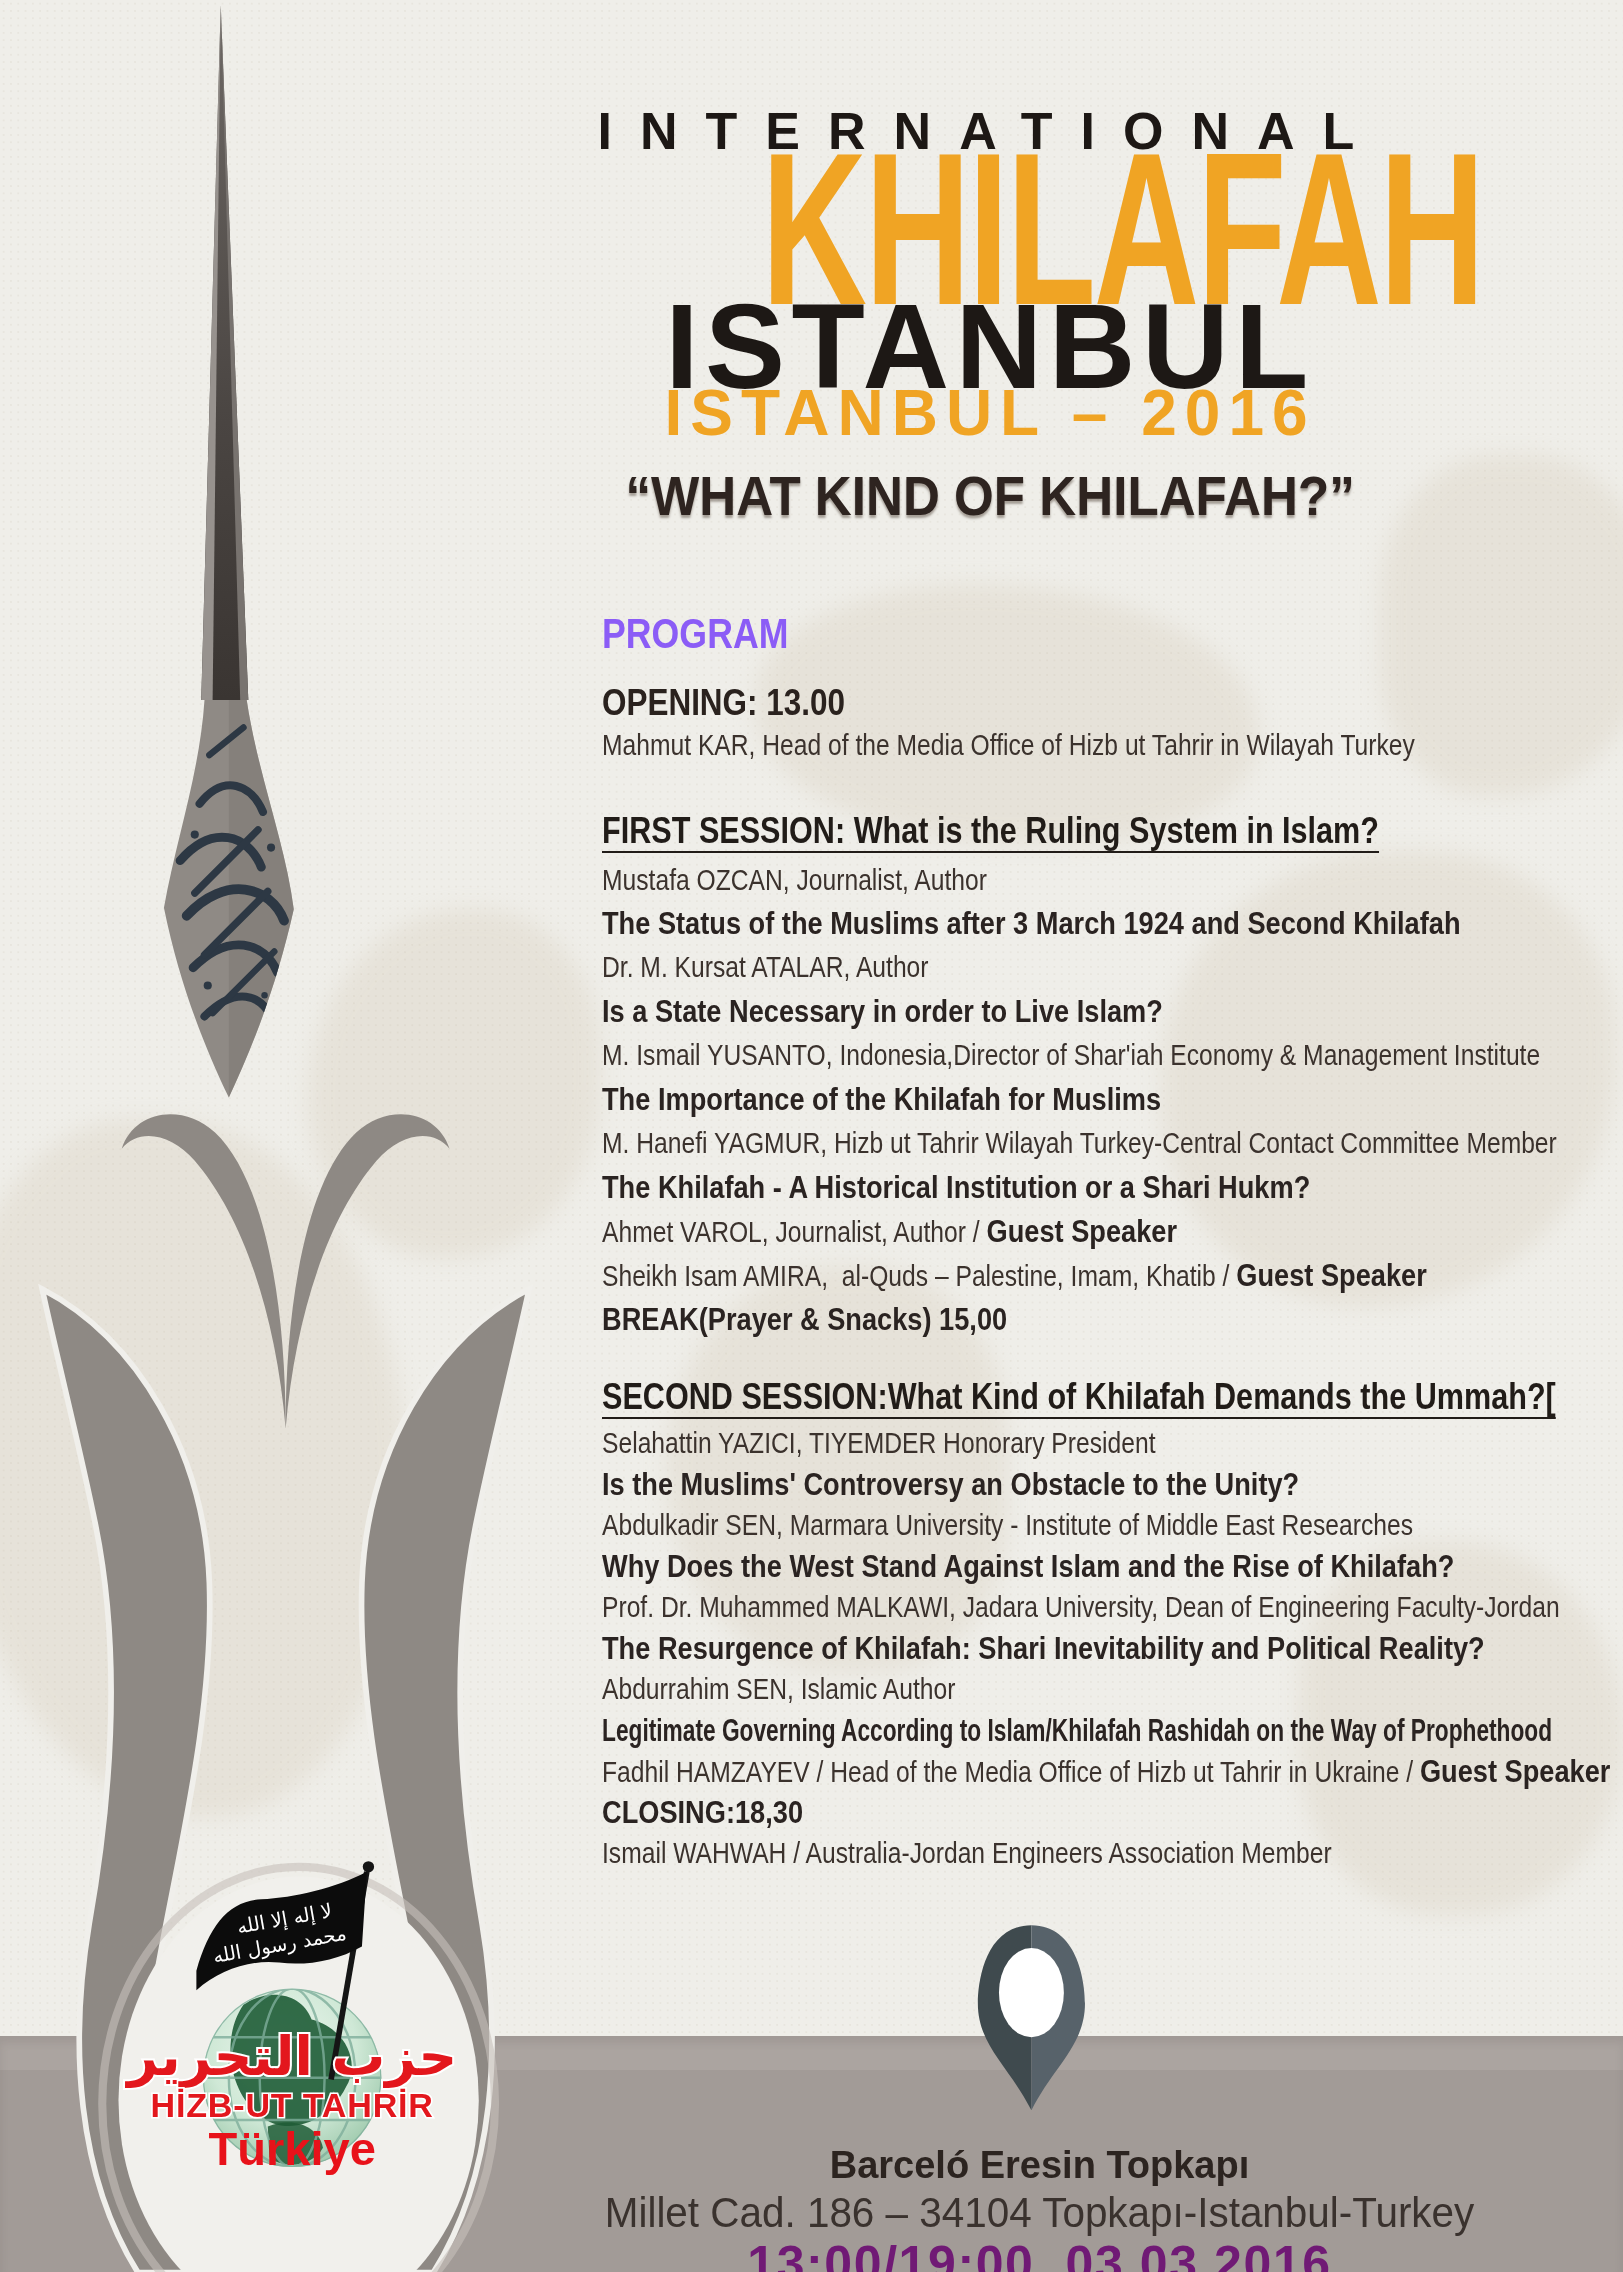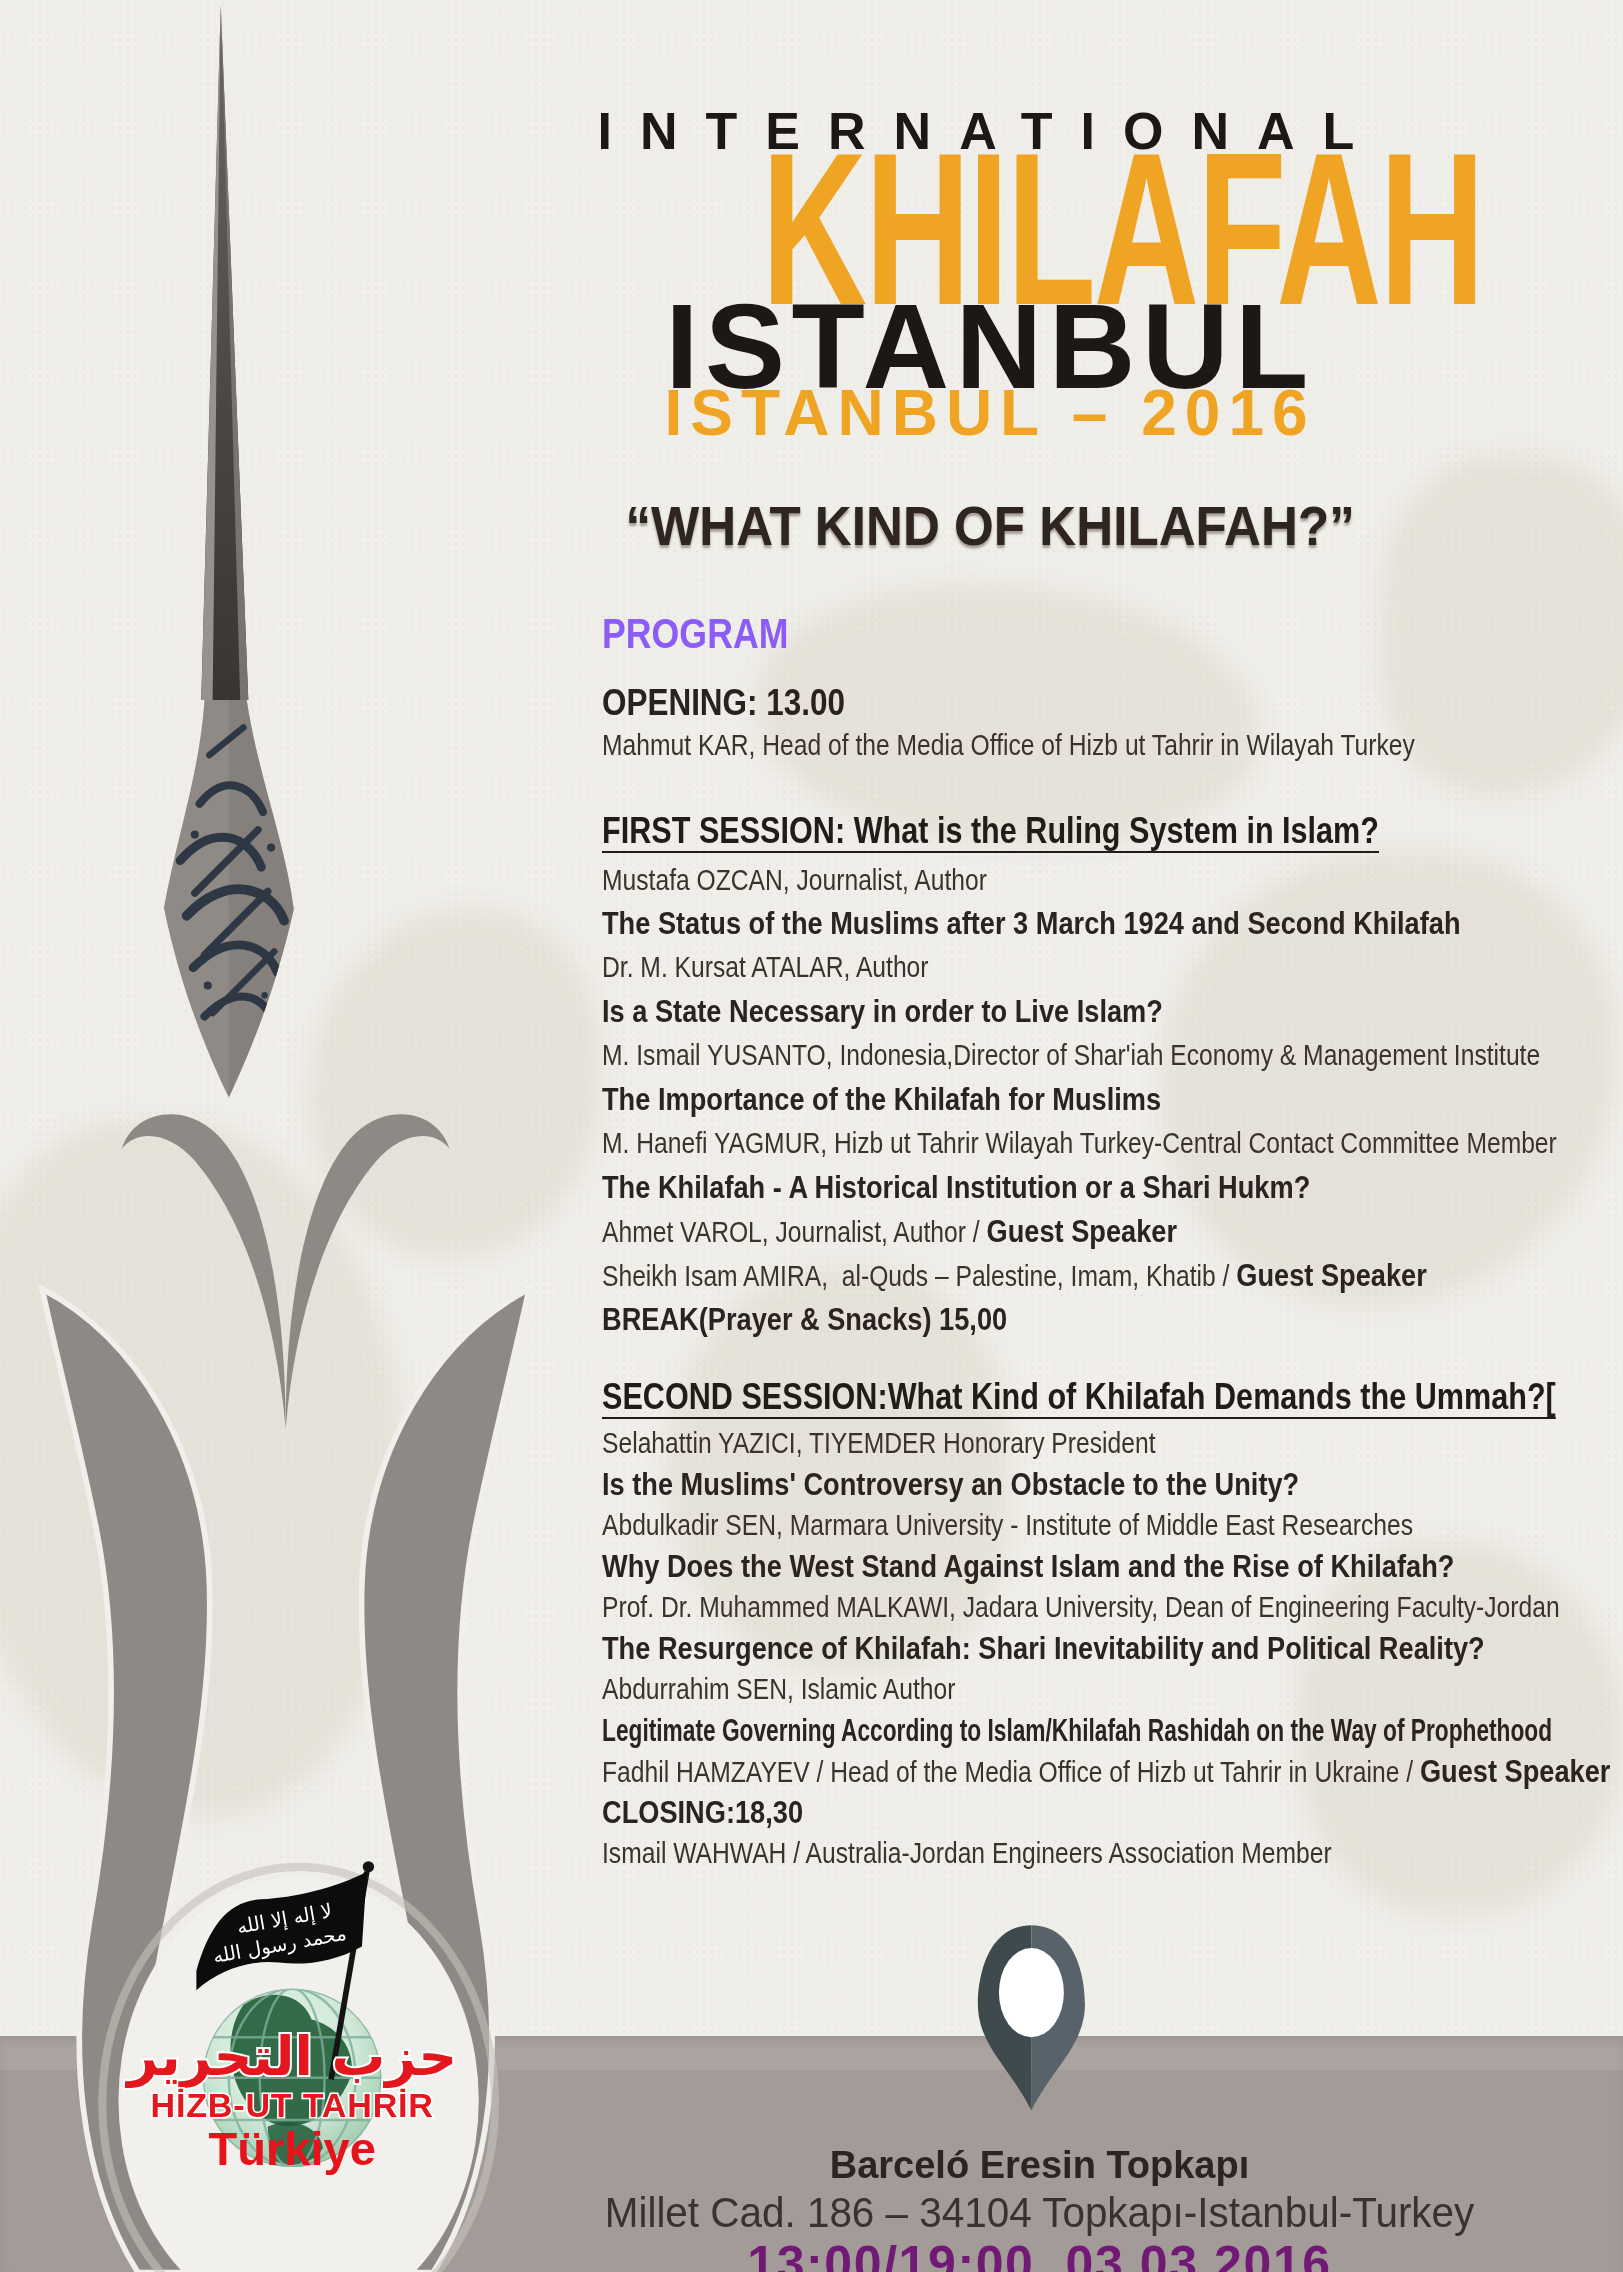--- a/index.html
+++ b/index.html
@@ -29,21 +29,21 @@
   .abs{position:absolute;white-space:pre;}
   .ctr{left:584px;width:812px;text-align:center;}
   .ink{color:#1d1815;}
   .orange{color:#f0a424;}
 
   .kicker{top:101px;font-weight:bold;font-size:52px;letter-spacing:28px;margin-right:-28px;}
   .khilafah{top:120px;font-weight:bold;font-size:218px;line-height:1;}
   .khilafah .sq{display:inline-block;transform:scaleX(.67);transform-origin:center;letter-spacing:-3.2px;}
   .symposium{top:286px;font-weight:bold;font-size:120px;line-height:1;letter-spacing:6.5px;margin-right:-6.5px;}
   .cityyear{top:381px;font-weight:bold;font-size:64px;line-height:1;letter-spacing:8px;margin-right:-8px;}
-  .tagline{top:499px;font-weight:bold;font-size:55px;line-height:1;color:#2e2420;
+  .tagline{top:469px;font-weight:bold;font-size:55px;line-height:1;color:#2e2420;
            text-shadow:0 3.2px 2.4px rgba(45,28,15,.38);}
   .tagline .sq{display:inline-block;transform:scaleX(.93);transform-origin:center;}
 
   .left-col{left:602px;}
   .ln{display:inline-block;transform:scaleX(.85);transform-origin:left center;white-space:pre;}
   .program-h{top:610px;font-weight:bold;font-size:42px;color:#8b5cf6;}
   .opening-h{top:682px;font-weight:bold;font-size:37px;color:#2a221e;}
   .opening-sp{top:729px;}
   .sessions{position:absolute;left:602px;z-index:4;}
   .sess1-h{top:810px;}

